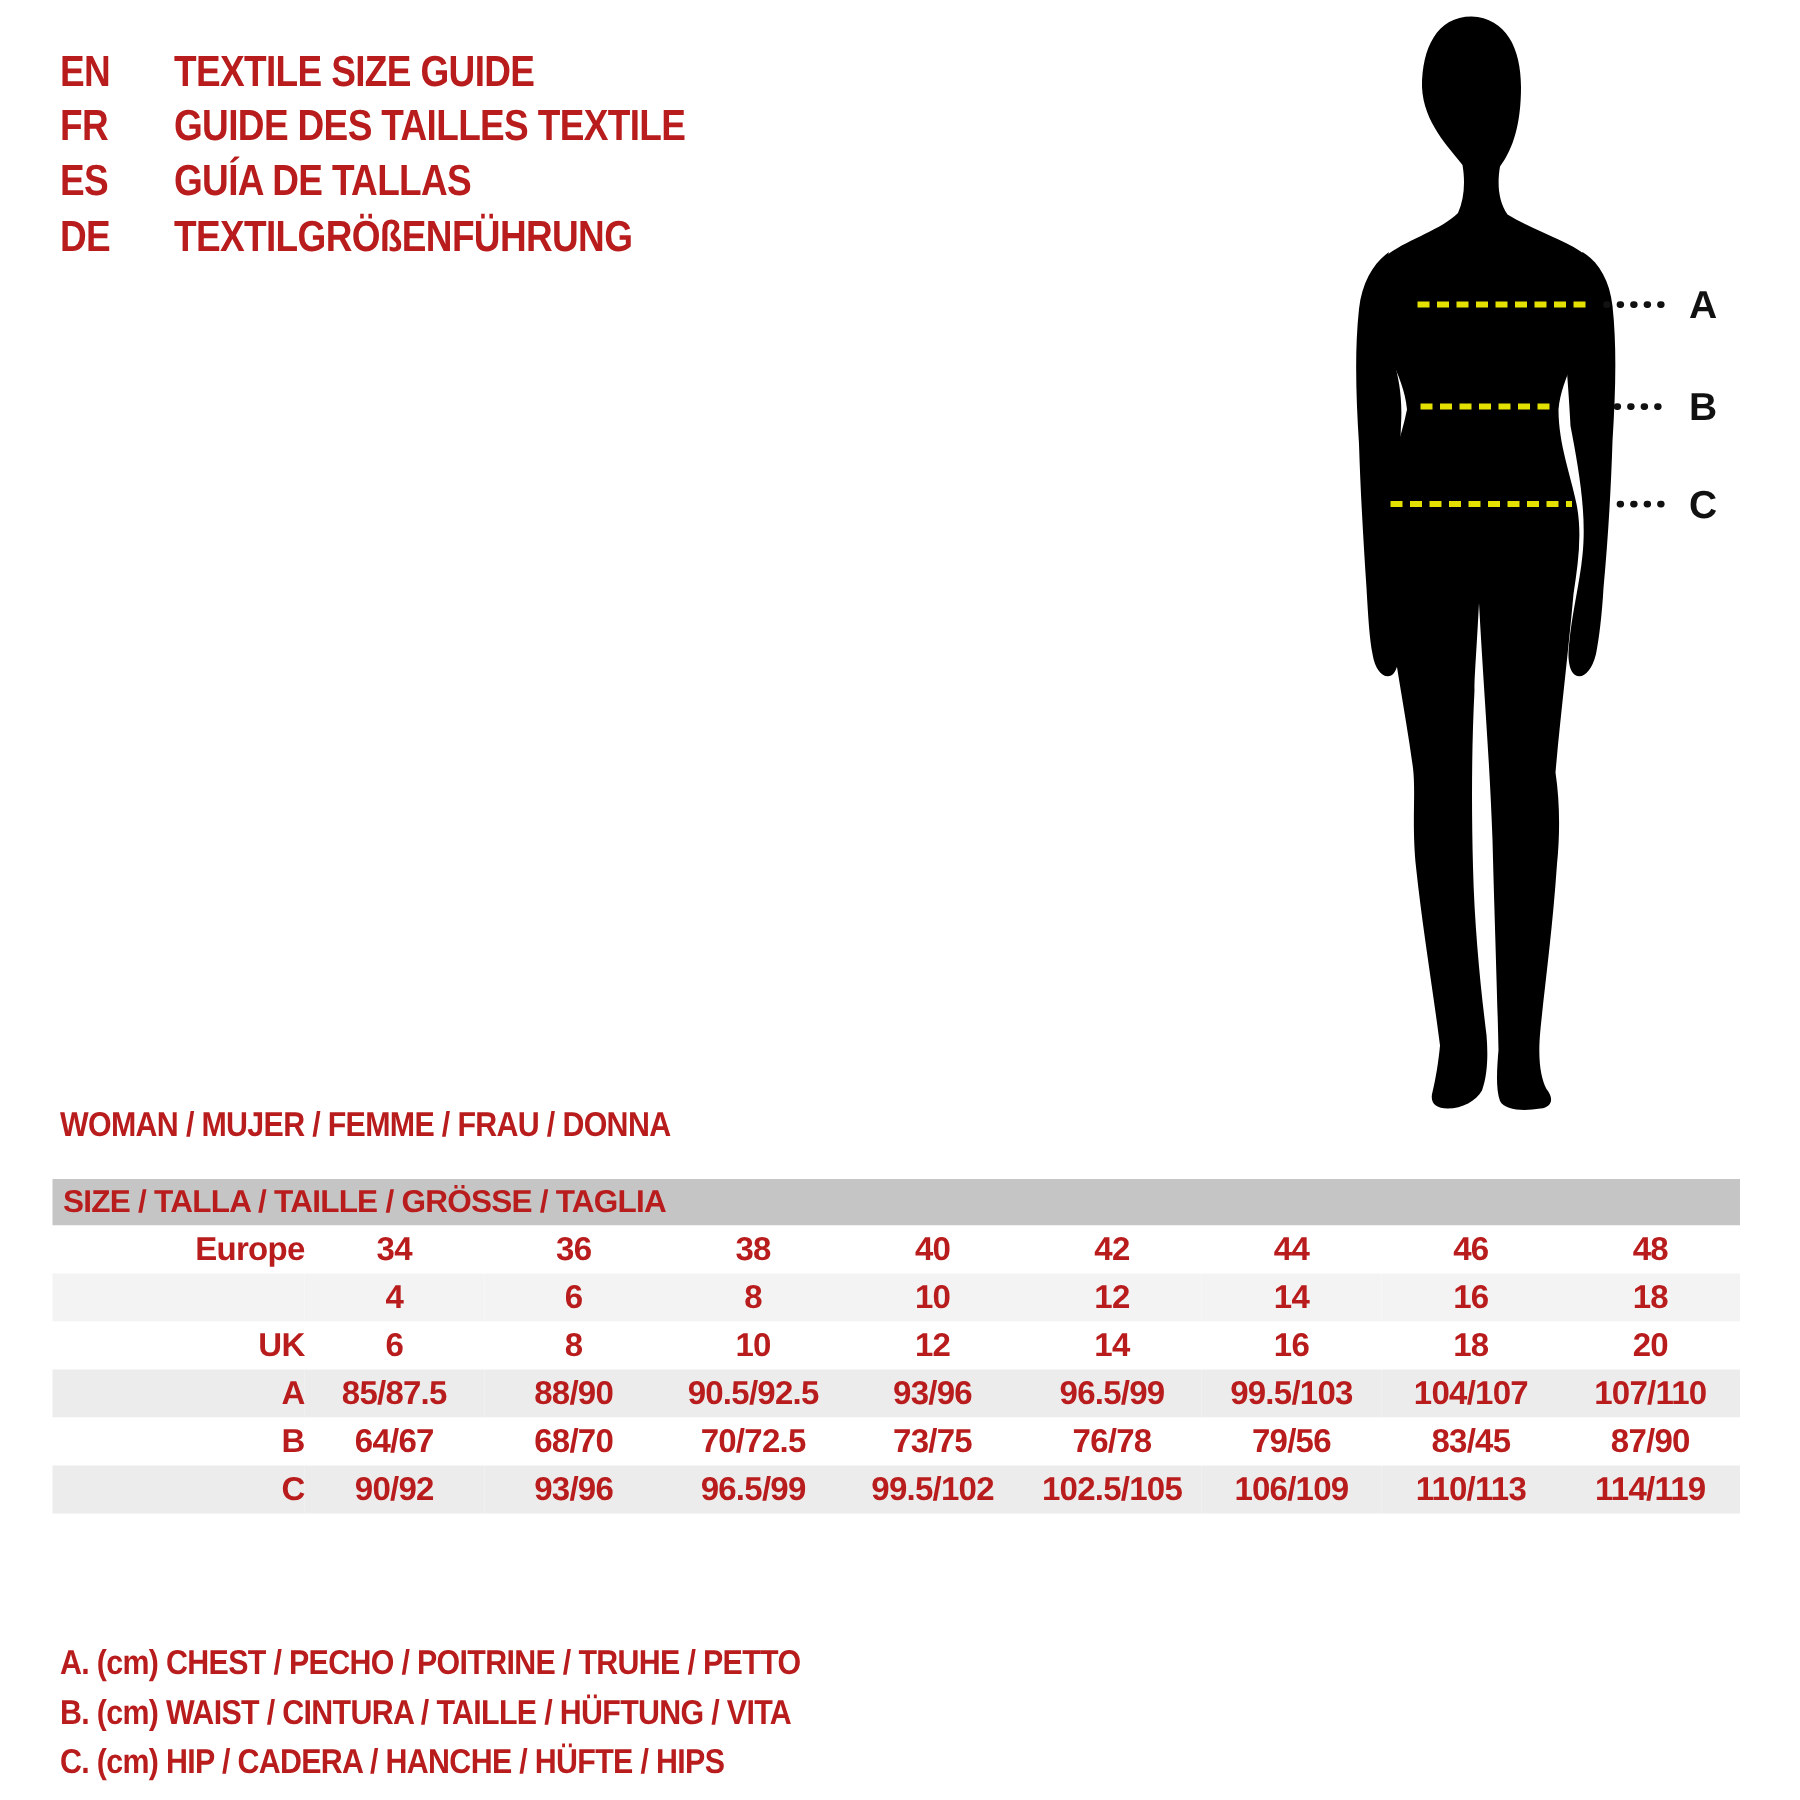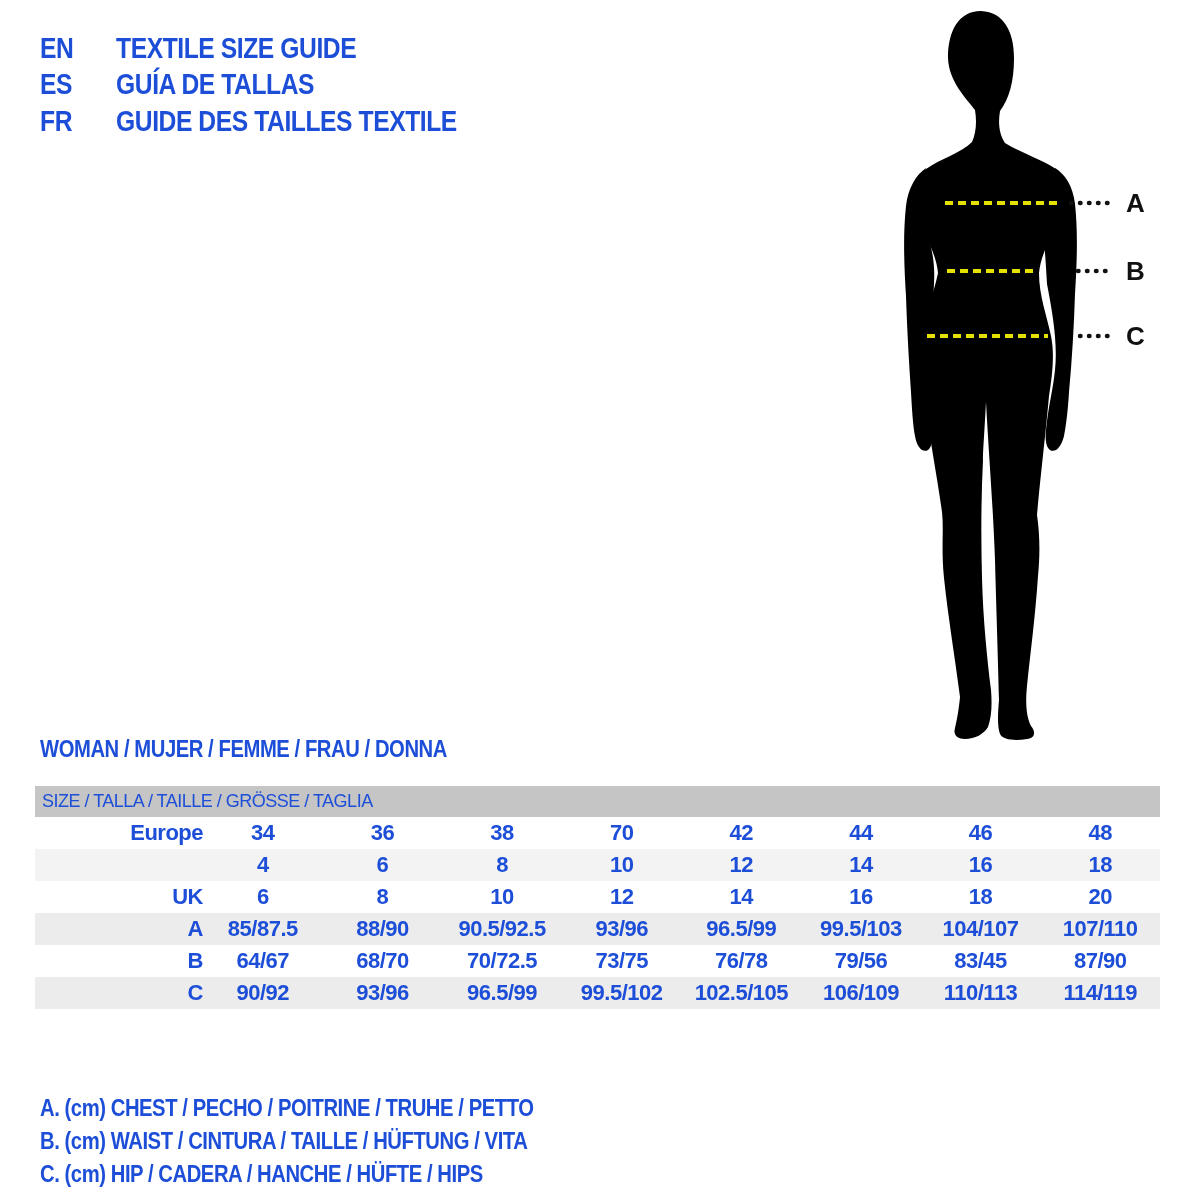--- a/index.html
+++ b/index.html
@@ -1,18 +1,18 @@
 <!DOCTYPE html>
 <html><head>
 <meta charset="utf-8">
 <style>
   html,body{margin:0;padding:0;background:#fff;}
   .page{
     position:relative;width:1200px;height:1200px;background:#ffffff;
-    font-family:"Liberation Sans","DejaVu Sans",sans-serif;color:#1d4ed8;overflow:hidden;
+    font-family:"Liberation Sans","DejaVu Sans",sans-serif;color:#b91c1c;overflow:hidden;
   }
   
   .lang-list{position:absolute;left:40px;top:30px;}
   .lang-row{display:flex;height:36.6px;align-items:center;}
   .lang-row .code,.lang-row .lbl{
     font-size:29px;font-weight:bold;letter-spacing:-0.5px;white-space:nowrap;
     transform:scaleX(0.85);transform-origin:0 50%;
   }
   .lang-row .code{width:76px;flex:0 0 76px;}
   
@@ -21,21 +21,21 @@
   .section-title{
     position:absolute;left:40px;top:736px;font-size:23px;font-weight:bold;
     letter-spacing:-0.5px;white-space:nowrap;transform:scaleX(0.88);transform-origin:0 0;
   }
   
   .size-table{
     position:absolute;left:35px;top:786px;width:1125px;border-collapse:collapse;
     table-layout:fixed;font-size:22px;font-weight:bold;letter-spacing:-0.5px;
   }
   .size-table th{
-    height:31px;text-align:left;padding:0 0 0 7px;font-size:18px;font-weight:normal;
+    height:31px;text-align:left;padding:0 0 0 7px;font-size:21px;font-weight:bold;
   }
   .size-table td{height:32px;text-align:center;padding:0;}
   .size-table td.rowlabel{text-align:right;padding-left:7px;}
   .row-white{background:#ffffff;}
   .row-gray{background:#ececec;}
   .row-gray2{background:#f3f3f3;}
   
   .legend{position:absolute;left:40px;top:1092px;}
   .legend-line{
     font-size:23px;font-weight:bold;letter-spacing:-0.5px;line-height:33px;
@@ -47,26 +47,30 @@
 <body>
 
 <div class="page">
 
   <div class="lang-list">
     <div class="lang-row">
       <span class="code">EN</span>
       <span class="lbl">TEXTILE SIZE GUIDE</span>
     </div>
     <div class="lang-row">
+      <span class="code">FR</span>
+      <span class="lbl">GUIDE DES TAILLES TEXTILE</span>
+    </div>
+    <div class="lang-row">
       <span class="code">ES</span>
       <span class="lbl">GUÍA DE TALLAS</span>
     </div>
     <div class="lang-row">
-      <span class="code">FR</span>
-      <span class="lbl">GUIDE DES TAILLES TEXTILE</span>
+      <span class="code">DE</span>
+      <span class="lbl">TEXTILGRÖßENFÜHRUNG</span>
     </div>
   </div>
 
   <div class="figure-wrap">
     <svg width="330" height="760" viewBox="870 0 330 760" xmlns="http://www.w3.org/2000/svg">
 
       <path fill="#000000" d="
         M 981 11
         C 1004 12 1014 32 1014 58
         C 1014 82 1009 99 1000 111
@@ -167,21 +171,21 @@
     </colgroup>
     <tbody>
         <tr style="background:#c5c5c5;">
       <th colspan="9">SIZE / TALLA / TAILLE / GRÖSSE / TAGLIA</th>
     </tr>
     <tr class="row-white">
       <td class="rowlabel">Europe</td>
       <td>34</td>
       <td>36</td>
       <td>38</td>
-      <td>70</td>
+      <td>40</td>
       <td>42</td>
       <td>44</td>
       <td>46</td>
       <td>48</td>
     </tr>
     <tr class="row-gray2">
       <td class="rowlabel"></td>
       <td>4</td>
       <td>6</td>
       <td>8</td>

